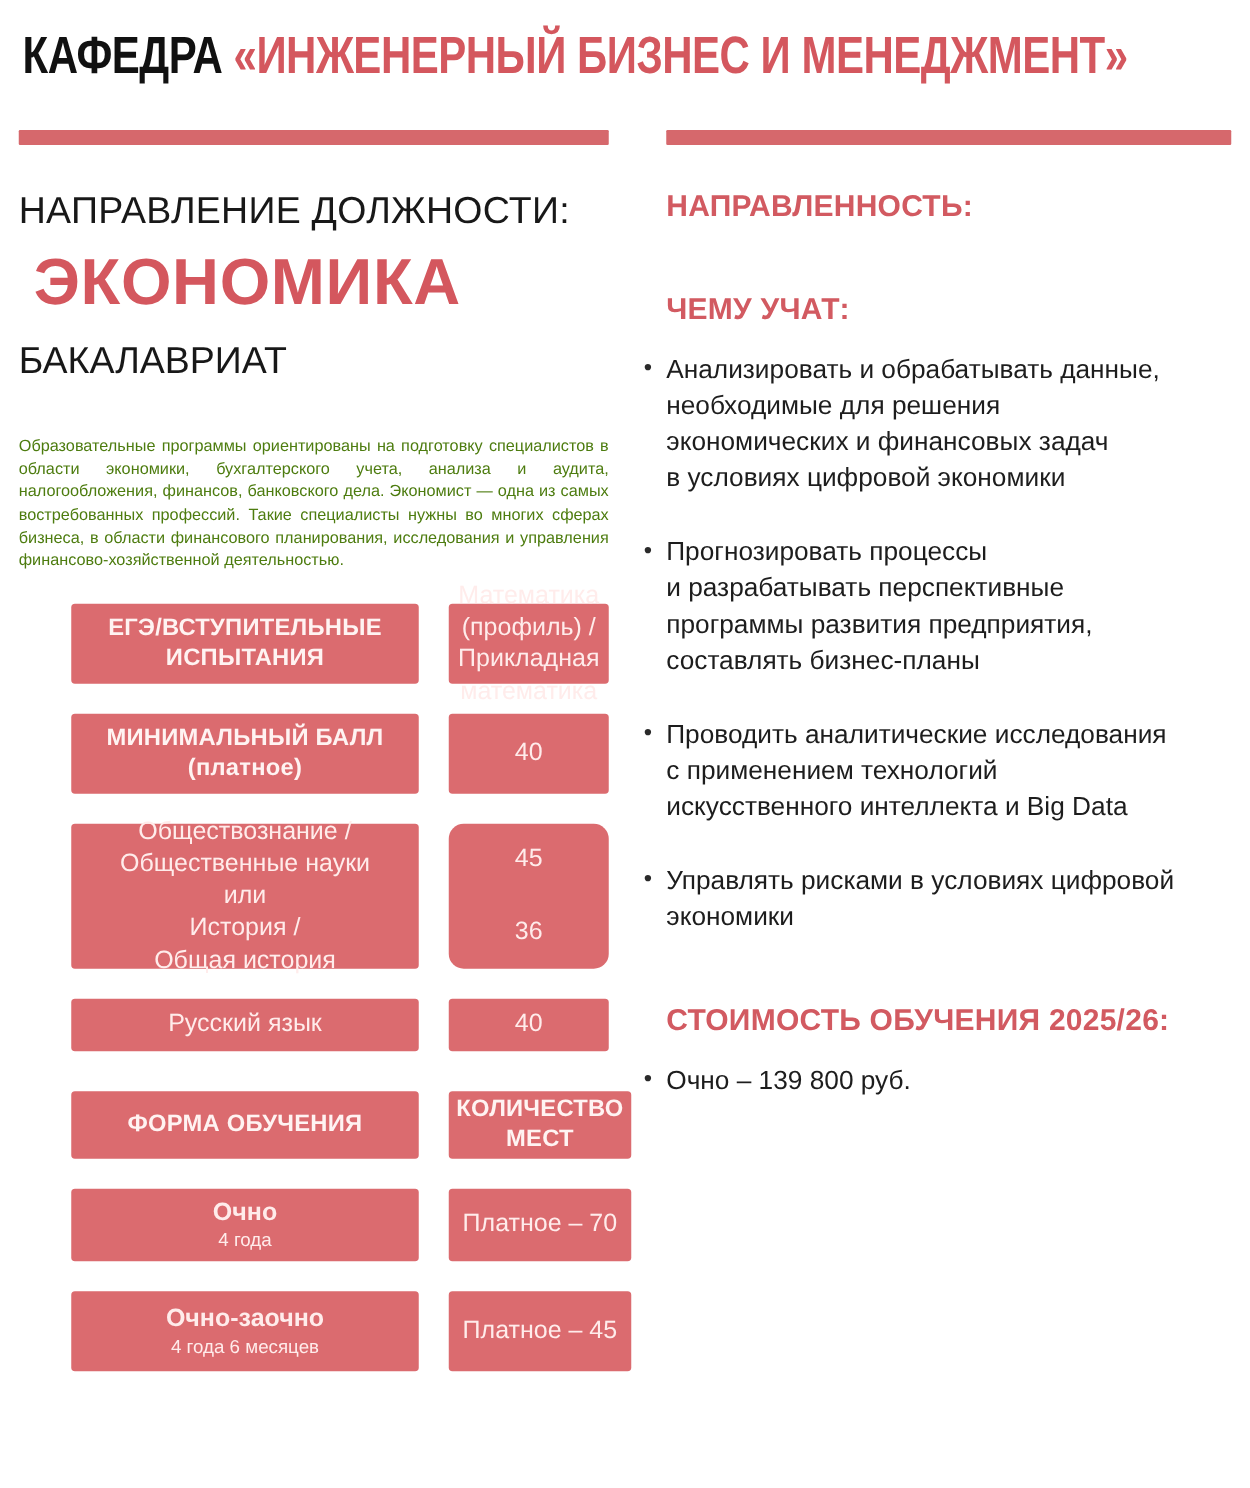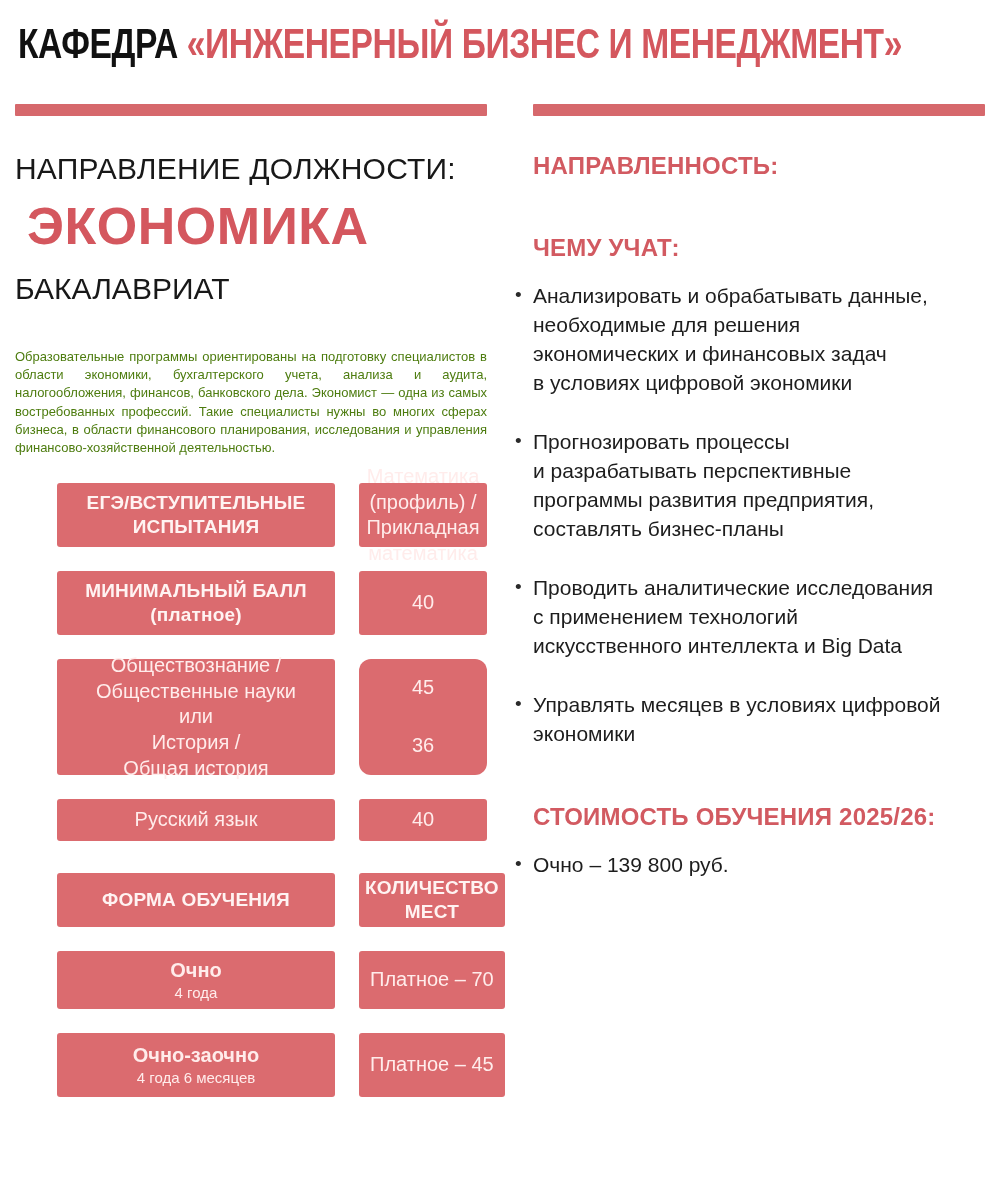--- a/index.html
+++ b/index.html
@@ -167,21 +167,21 @@
 необходимые для решения
 экономических и финансовых задач
 в условиях цифровой экономики</li>
         <li>Прогнозировать процессы
 и разрабатывать перспективные
 программы развития предприятия,
 составлять бизнес-планы</li>
         <li>Проводить аналитические исследования
 с применением технологий
 искусственного интеллекта и Big Data</li>
-        <li>Управлять месяцев в условиях цифровой
+        <li>Управлять рисками в условиях цифровой
 экономики</li>
       </ul>
     </div>
 
 
     <div class="sec sec-cost">
       <div class="sec-heading">СТОИМОСТЬ ОБУЧЕНИЯ 2025/26:</div>
       <ul>
         <li>Очно – 139 800 руб.</li>
 

